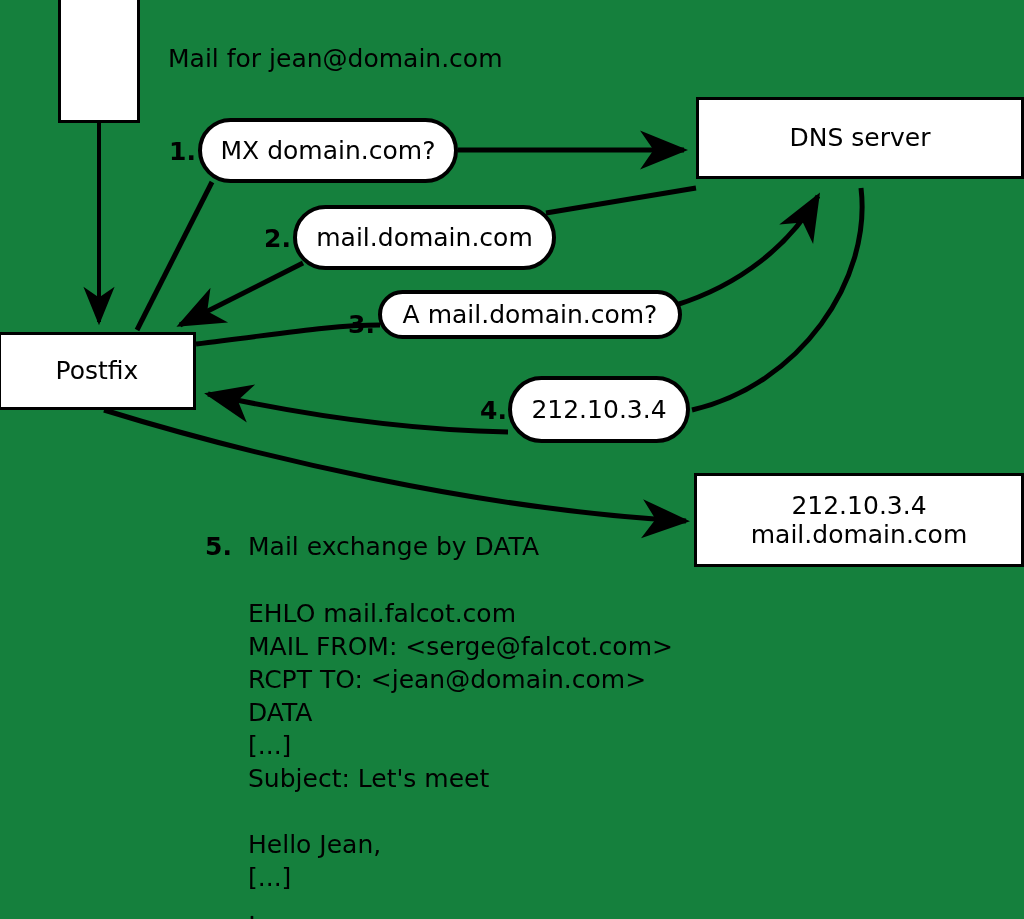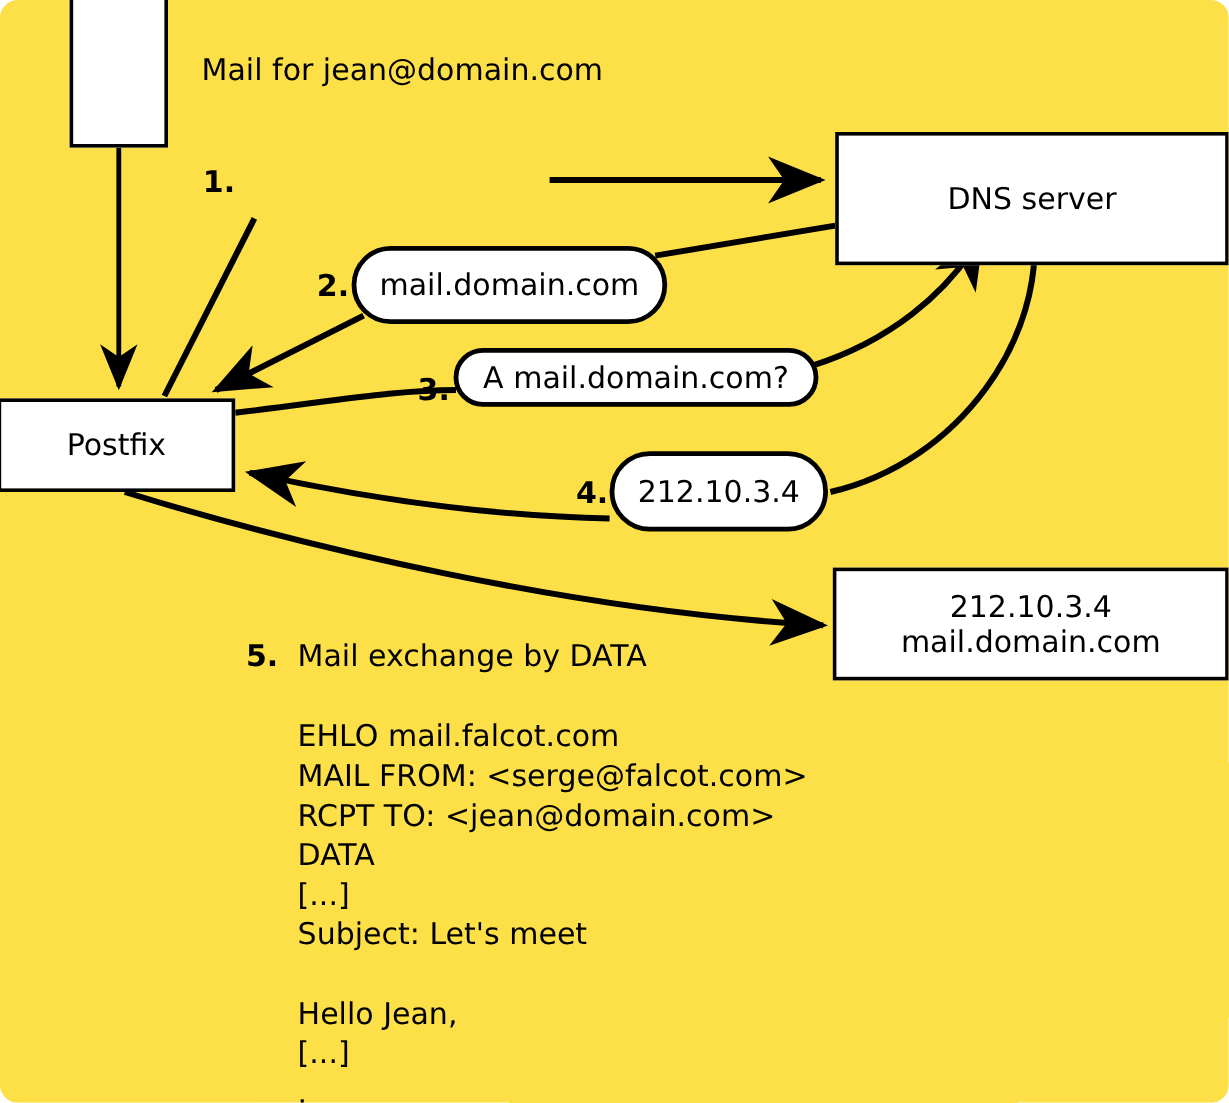--- a/index.html
+++ b/index.html
@@ -9,22 +9,21 @@
   }
   body {
     font-family: "DejaVu Sans", "Liberation Sans", sans-serif;
     color: #000000;
   }
   #canvas {
     position: relative;
     width: 1024px;
     height: 919px;
     overflow: hidden;
-    background: #fde047;
-    border-radius: 15px;
+    background: #15803d;
   }
   #wires {
     position: absolute;
     left: 0;
     top: 0;
     width: 1024px;
     height: 919px;
   }
   .node {
     position: absolute;
@@ -112,30 +111,33 @@
   <div class="node blank-node" style="left:58px; top:-8px; width:82px; height:131px;">
     <span></span>
   </div>
 
   <div class="plain-text" style="left:168px; top:44px;">Mail for jean@domain.com</div>
 
   <div class="node" style="left:-2px; top:332px; width:198px; height:78px;">
     <span>Postfix</span>
   </div>
 
-  <div class="node" style="left:696px; top:110px; width:328px; height:111px;">
+  <div class="node" style="left:696px; top:97px; width:328px; height:82px;">
     <span>DNS server</span>
   </div>
 
   <div class="node" style="left:694px; top:473px; width:330px; height:94px;">
     <span>212.10.3.4</span>
     <span>mail.domain.com</span>
   </div>
 
   <div class="step-num" style="left:169px; top:137px;">1.</div>
+  <div class="pill" style="left:198px; top:118px; width:260px; height:65px;">
+    <span>MX domain.com?</span>
+  </div>
 
   <div class="step-num" style="left:264px; top:224px;">2.</div>
   <div class="pill" style="left:293px; top:205px; width:263px; height:65px;">
     <span>mail.domain.com</span>
   </div>
 
   <div class="step-num" style="left:348px; top:310px;">3.</div>
   <div class="pill" style="left:378px; top:290px; width:304px; height:49px;">
     <span>A mail.domain.com?</span>
   </div>

